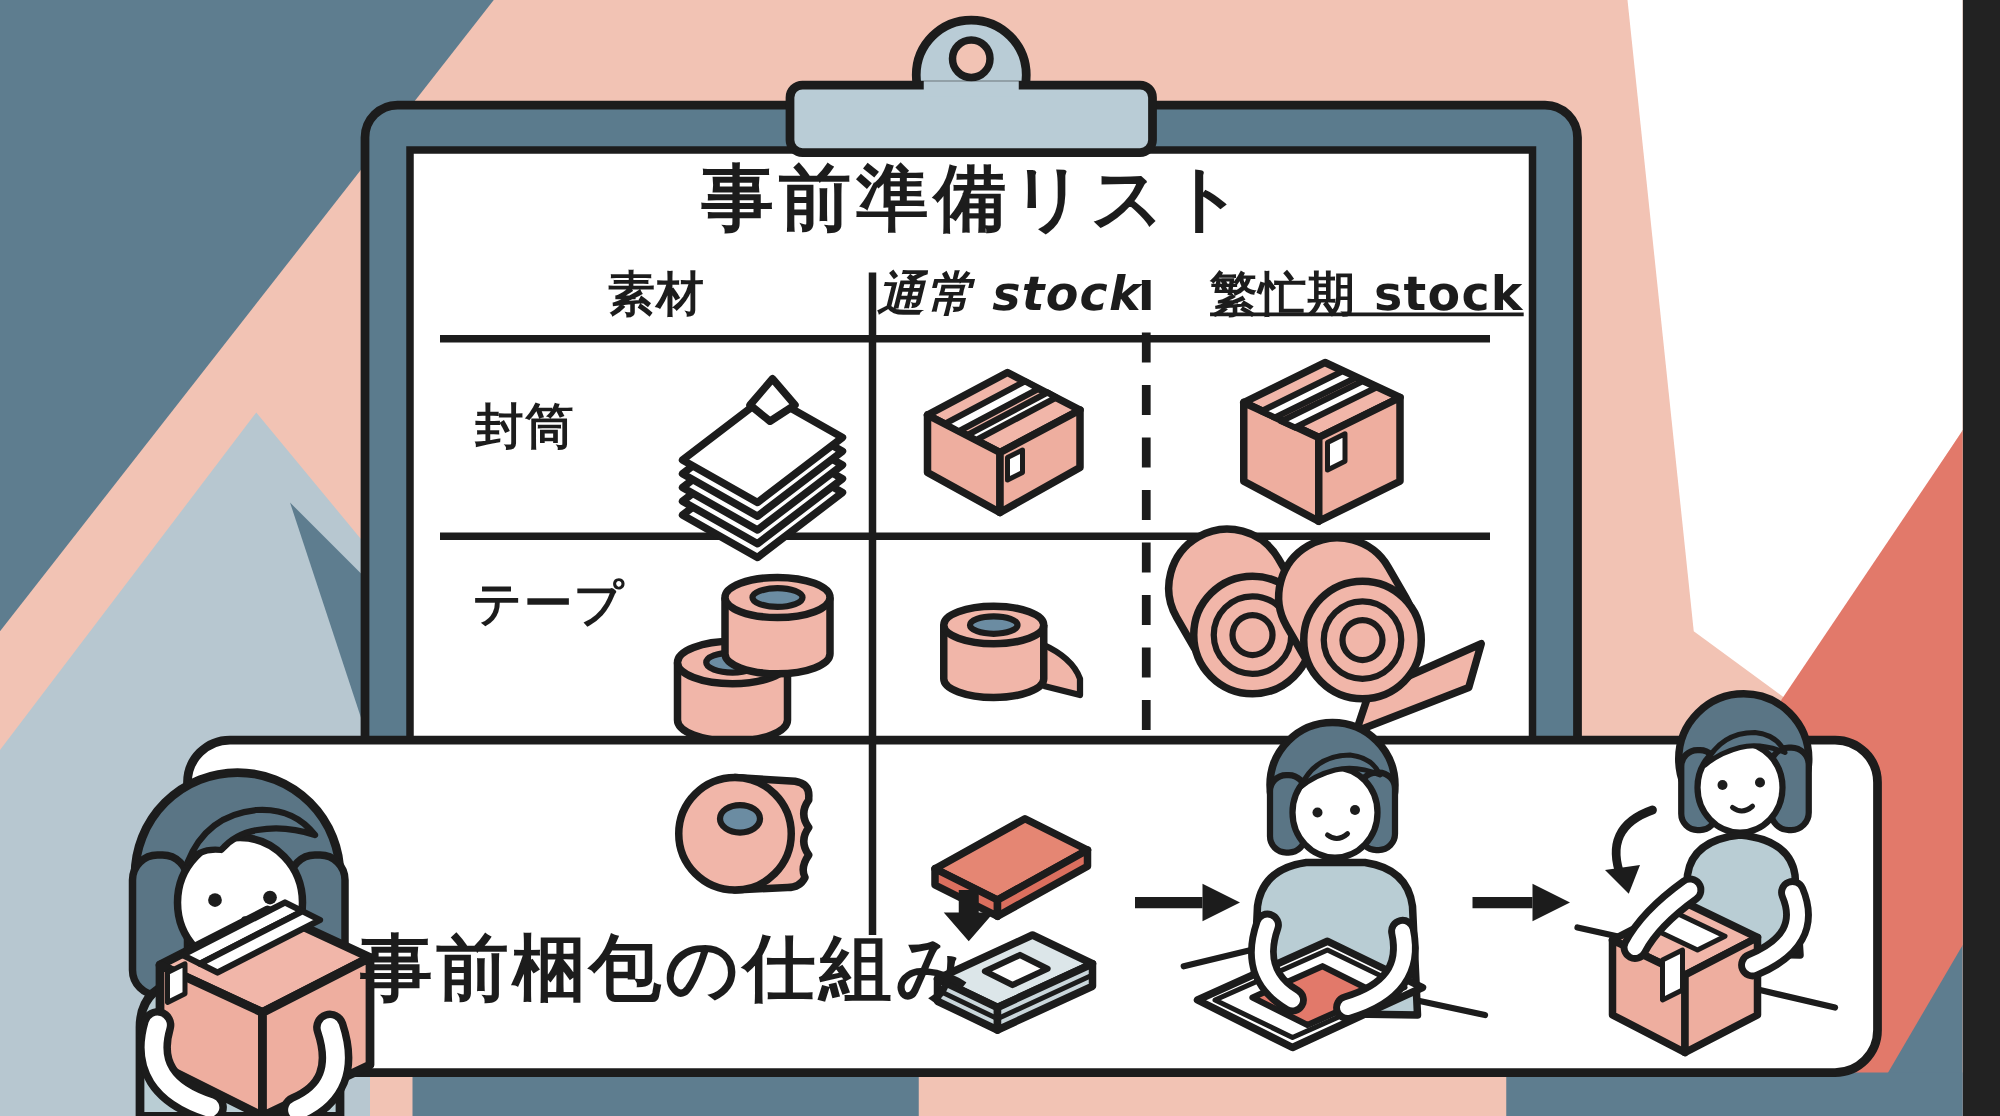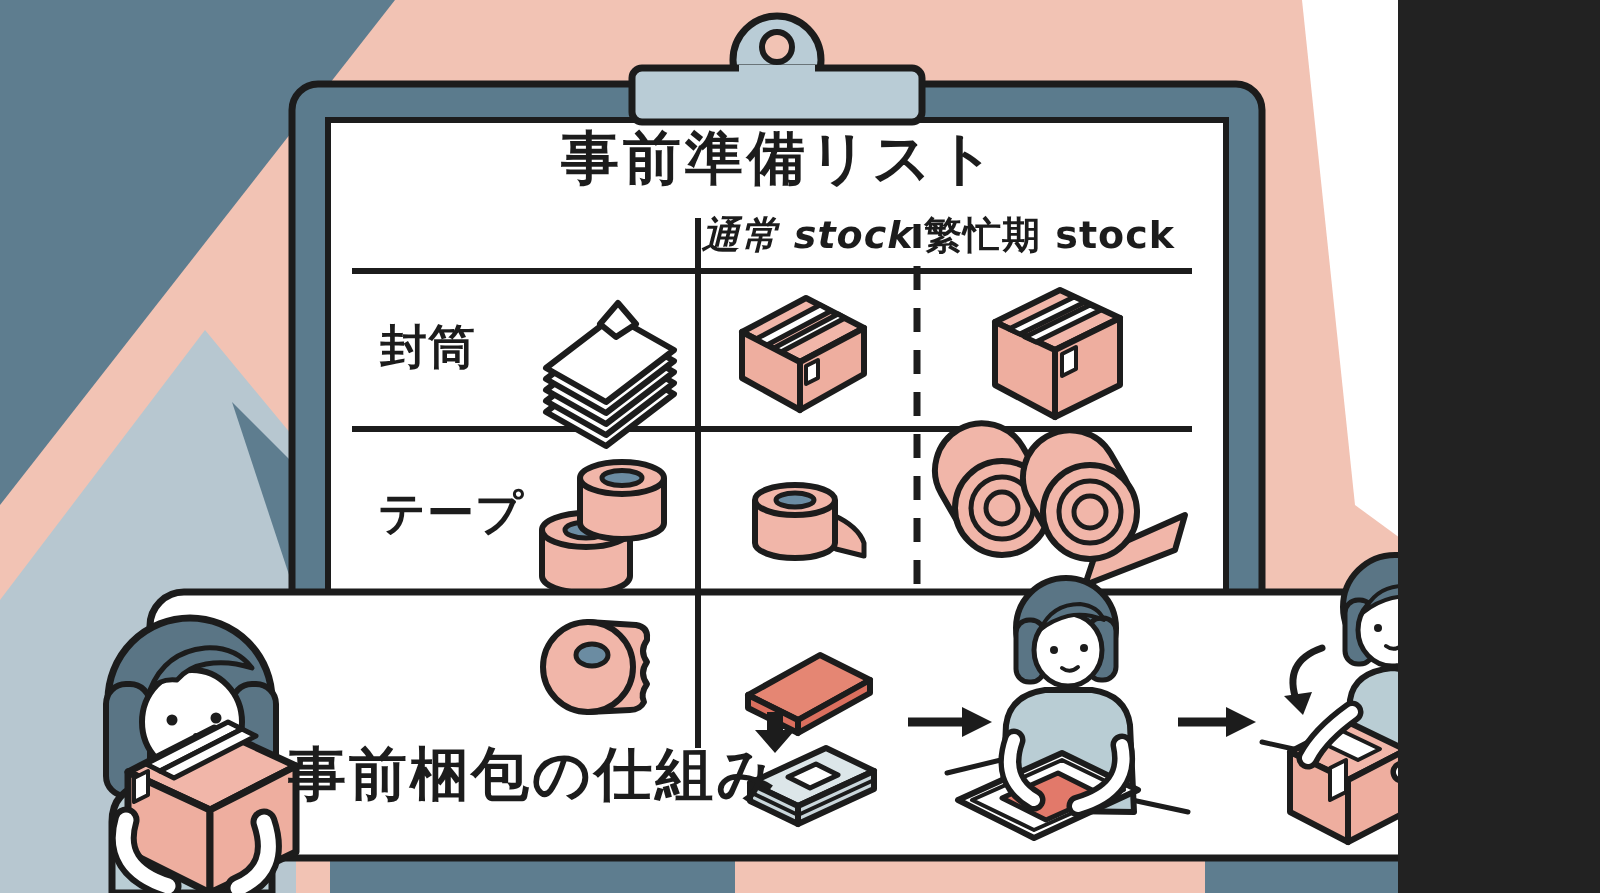--- a/index.html
+++ b/index.html
@@ -1,29 +1,29 @@
 <!DOCTYPE html>
 <html><head>
 <meta charset="utf-8">
 <style>
   html,body{margin:0;padding:0;background:#222;}
   #stage{
-    position:relative;width:1398px;height:893px;overflow:hidden;
+    position:relative;width:1570px;height:893px;overflow:hidden;
     font-family:"DejaVu Sans","Liberation Sans",sans-serif;
     background:#f2c3b4;
   }
   #art{position:absolute;left:0;top:0;width:1600px;height:893px;}
   .txt{
     position:absolute;color:#1c1c1c;font-weight:900;line-height:1.05;
     white-space:nowrap;letter-spacing:1px;z-index:5;
   }
   .center{text-align:center;}
   .title{font-size:58px;letter-spacing:4px;}
   .hdr{font-size:38px;}
-  .rowlbl{font-size:47px;}
+  .rowlbl{font-size:39px;}
   .flowtitle{font-size:58px;letter-spacing:3px;}
 </style>
 </head>
 <body>
 
 <div id="stage">
 
 <svg id="art" viewBox="0 0 1600 893">
 
   <g>
@@ -215,21 +215,22 @@
     <path d="M126,820 Q112,868 168,886" fill="none" stroke="#1c1c1c" stroke-width="27"></path>
     <path d="M126,820 Q112,868 168,886" fill="none" stroke="#ffffff" stroke-width="15"></path>
     <path d="M264,822 Q280,870 238,888" fill="none" stroke="#1c1c1c" stroke-width="27"></path>
     <path d="M264,822 Q280,870 238,888" fill="none" stroke="#ffffff" stroke-width="15"></path>
   </g>
 
 </svg>
 
 <div class="txt title center" style="left:330px;top:128px;width:900px;">事前準備リスト</div>
 
+<div class="txt hdr center" style="left:352px;top:216px;width:346px;">素材</div>
 <div class="txt hdr center" style="left:698px;top:216px;width:219px;font-style:italic;">通常 stock</div>
-<div class="txt hdr center" style="left:912px;top:216px;width:275px;">繁忙期 stock</div>
+<div class="txt hdr center" style="left:956px;top:216px;width:275px;text-decoration:underline;">繁忙期 stock</div>
 
 <div class="txt rowlbl" style="left:380px;top:322px;">封筒</div>
-<div class="txt rowlbl" style="left:378px;top:488px;">テープ</div>
+<div class="txt rowlbl" style="left:378px;top:464px;">テープ</div>
 
 <div class="txt flowtitle" style="left:288px;top:744px;">事前梱包の仕組み</div>
 
 </div>
 
 </body></html>

